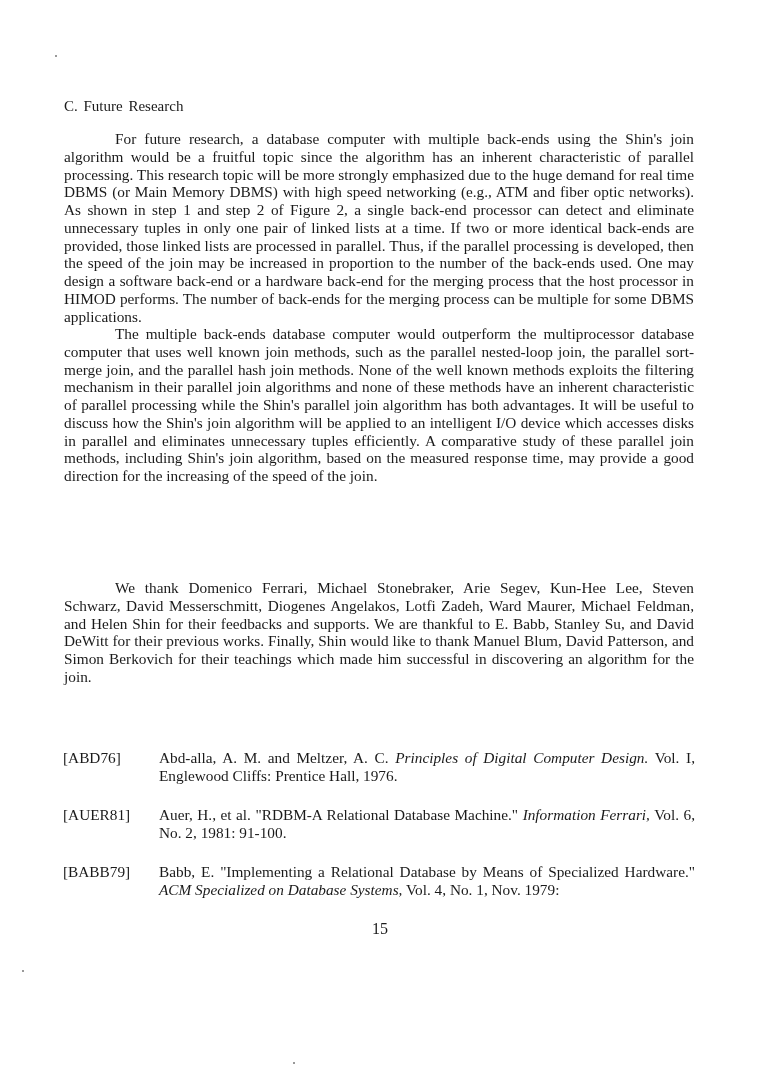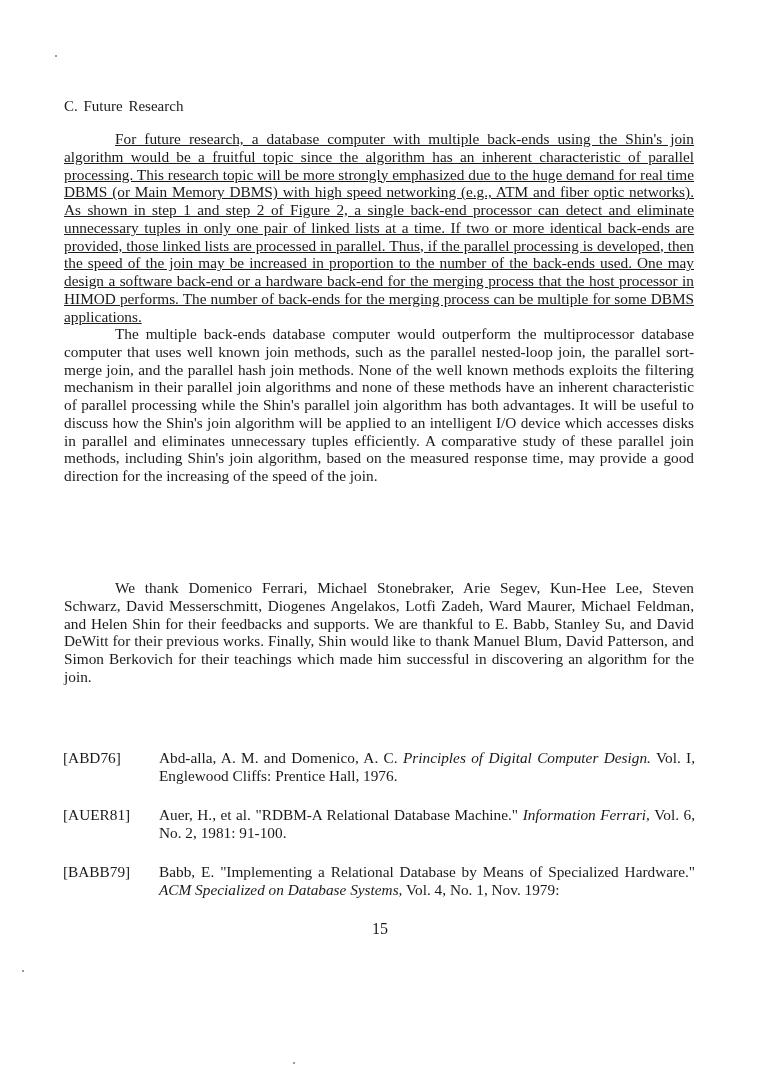--- a/index.html
+++ b/index.html
@@ -10,21 +10,21 @@
   .page { position: absolute; left: 0; top: 0; width: 760px; height: 1089px; }
   .speck { position: absolute; width: 2px; height: 2px; background: #777; border-radius: 1px; }
   .section-heading {
     position: absolute; left: 64px; top: 97px; font-size: 15px; line-height: 18px;
     word-spacing: 2px;
   }
   .para {
     position: absolute; left: 64px; width: 630px; font-size: 15.3px; line-height: 17.75px;
     text-align: justify; text-indent: 51px; margin: 0;
   }
-  #p1 { top: 130px; text-decoration: underline; }
+  #p1 { top: 130px; }
   #p2 { top: 325px; }
   .center-heading {
     position: absolute; left: 0; width: 760px; text-align: center; font-weight: bold;
     font-size: 14.5px; line-height: 18px; letter-spacing: 0.2px;
   }
   #ack-heading { top: 543px; }
   #ack-para { top: 579px; }
   #bib-heading { top: 678px; }
   .bib-entry { position: absolute; left: 63px; width: 632px; font-size: 15.3px; line-height: 17.75px; }
   .bib-label { position: absolute; left: 0; top: 0; text-align: right; }
@@ -46,21 +46,21 @@
   <div class="section-heading">C.  Future Research</div>
 
   <p class="para" id="p1">For future research, a database computer with multiple back-ends using the Shin's join algorithm would be a fruitful topic since the algorithm has an inherent characteristic of parallel processing.  This research topic will be more strongly emphasized due to the huge demand for real time DBMS (or Main Memory DBMS) with high speed networking (e.g., ATM and fiber optic networks).  As shown in step 1 and step 2 of Figure 2, a single back-end processor can detect and eliminate unnecessary tuples in only one pair of linked lists at a time.  If two or more identical back-ends are provided, those linked lists are processed in parallel.  Thus, if the parallel processing is developed, then the speed of the join may be increased in proportion to the number of the back-ends used.  One may design a software back-end  or a hardware back-end for the merging process that the host processor in HIMOD performs.  The number of back-ends for the merging process can be multiple for some DBMS applications.</p>
   <p class="para" id="p2">The multiple back-ends database computer would outperform the multiprocessor database computer that uses well known join methods, such as the parallel nested-loop join, the parallel sort-merge join, and the parallel hash join methods.  None of the well known methods exploits the filtering mechanism in their parallel join algorithms and none of these methods have an inherent characteristic of parallel processing while the Shin's parallel join algorithm has both advantages.  It will be useful to discuss how the Shin's join algorithm will be applied to an intelligent I/O device which accesses disks in parallel and eliminates unnecessary tuples efficiently.  A comparative study of these parallel join methods, including Shin's join algorithm, based on the measured response time, may provide a good direction for the increasing of the speed of the join.</p>
 
   <p class="para" id="ack-para">We thank Domenico Ferrari, Michael Stonebraker, Arie Segev, Kun-Hee Lee, Steven Schwarz, David Messerschmitt, Diogenes Angelakos, Lotfi Zadeh, Ward Maurer, Michael Feldman, and Helen Shin for their feedbacks and supports.  We are thankful to E. Babb, Stanley Su, and David DeWitt for their previous works.  Finally, Shin would like to thank Manuel Blum, David Patterson, and Simon Berkovich for their teachings which made him successful in discovering an algorithm for the join.</p>
 
 
   <div class="bib-entry" id="bib-0">
     <span class="bib-label">[ABD76]</span>
-    <span class="bib-text"><span>Abd-alla, A. M. and Domenico, A. C. </span><i>Principles of Digital Computer Design.</i><span> Vol. I, Englewood Cliffs: Prentice Hall, 1976.</span></span>
+    <span class="bib-text"><span>Abd-alla, A. M. and Meltzer, A. C. </span><i>Principles of Digital Computer Design.</i><span> Vol. I, Englewood Cliffs: Prentice Hall, 1976.</span></span>
   </div>
 
   <div class="bib-entry" id="bib-1">
     <span class="bib-label">[AUER81]</span>
     <span class="bib-text"><span>Auer, H., et al. "RDBM-A Relational Database Machine." </span><i>Information Ferrari,</i><span> Vol. 6, No. 2, 1981: 91-100.</span></span>
   </div>
 
   <div class="bib-entry" id="bib-2">
     <span class="bib-label">[BABB79]</span>
     <span class="bib-text"><span>Babb, E. "Implementing a Relational Database by Means of Specialized Hardware." </span><i>ACM Specialized on Database Systems,</i><span> Vol. 4, No. 1, Nov. 1979:</span></span>

